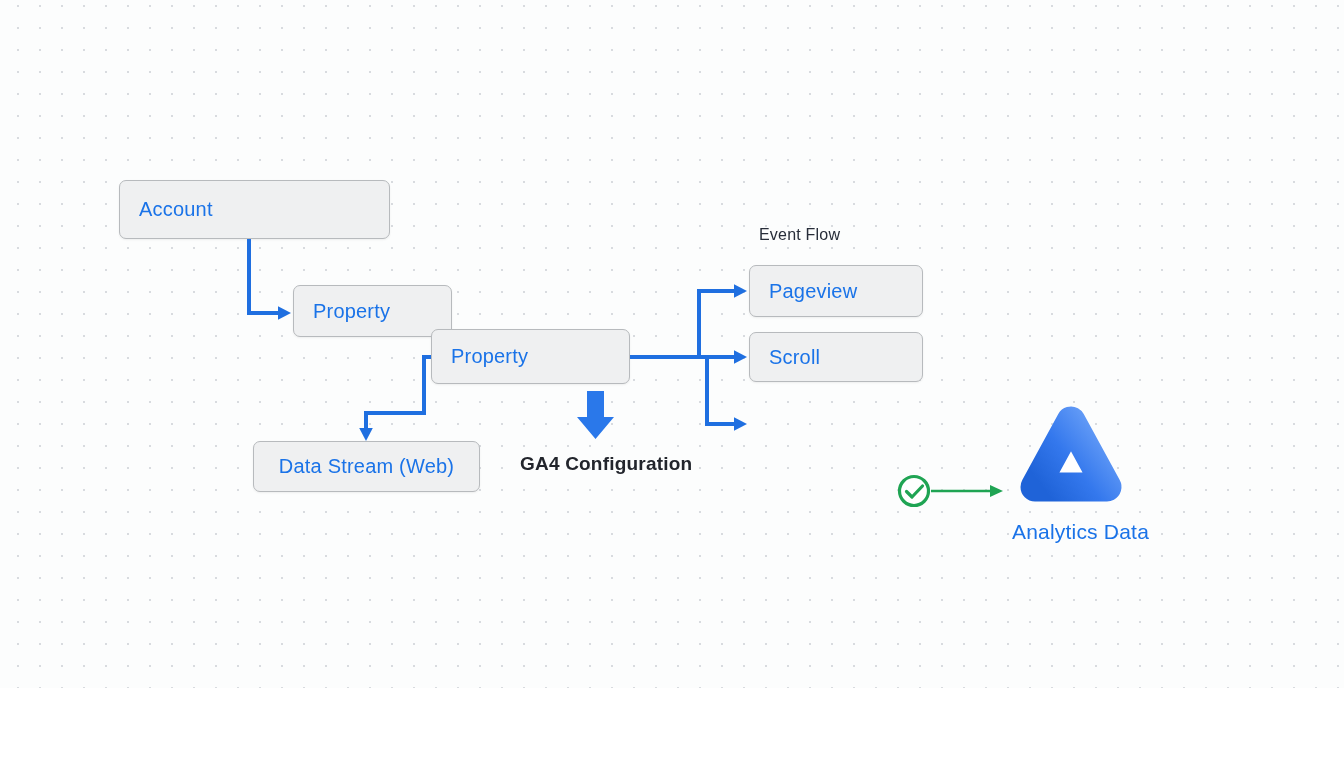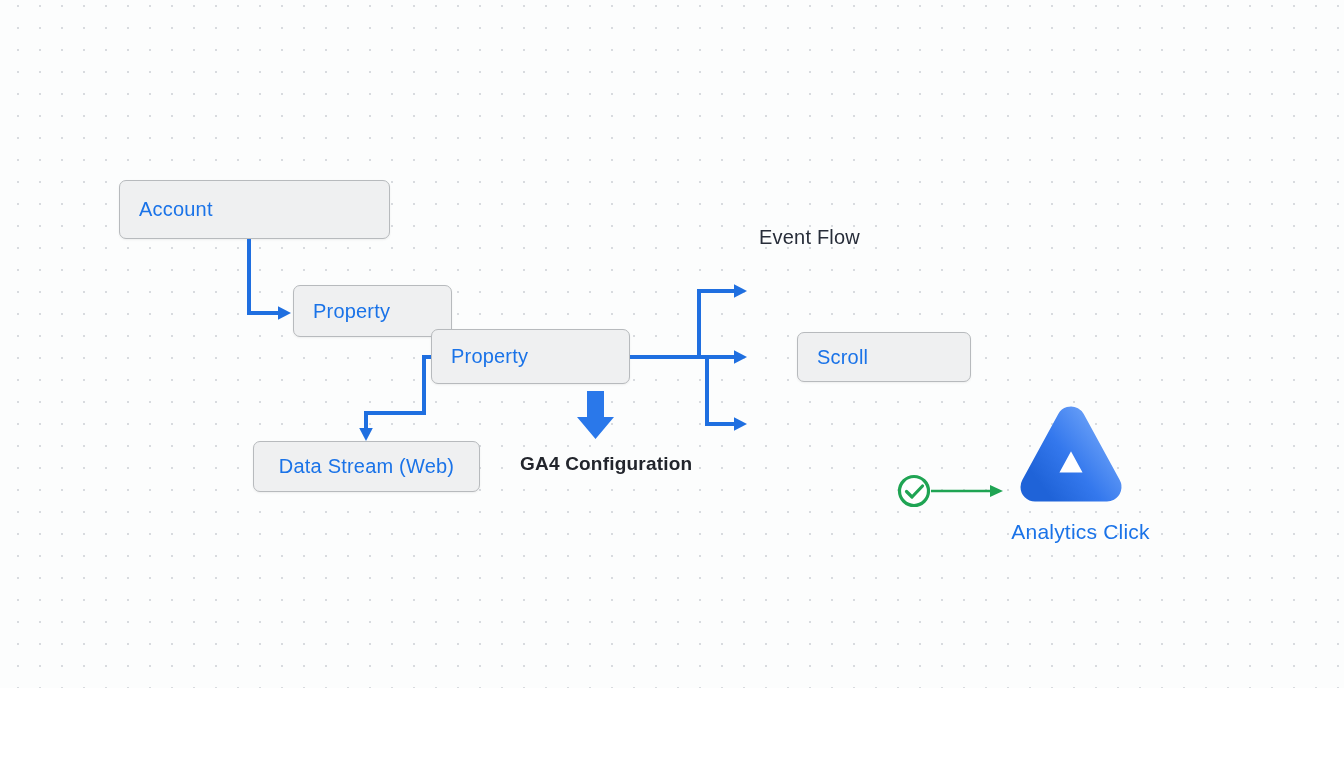--- a/index.html
+++ b/index.html
@@ -27,27 +27,27 @@
     padding:0 19px;
     box-shadow:0 1px 2px rgba(60,64,67,.08);
     letter-spacing:.2px;
   }
   .node.centered{justify-content:center;padding:0 6px;}
   #node-account   {left:119px;top:180px;width:271px;height:59px;}
   #node-property1 {left:293px;top:285px;width:159px;height:52px;}
   #node-property2 {left:431px;top:329px;width:199px;height:55px;z-index:2;}
   #node-datastream{left:253px;top:441px;width:227px;height:51px;}
   #node-pageview  {left:749px;top:265px;width:174px;height:52px;}
-  #node-scroll    {left:749px;top:332px;width:174px;height:50px;margin-left:48px;}
+  #node-scroll    {left:749px;top:332px;width:174px;height:50px;}
   #node-click     {left:749px;top:398px;width:174px;height:51px;}
   #node-conversion{left:749px;top:466px;width:174px;height:49px;}
   .flow-label{
     position:absolute;
     color:#272d39;
-    font-size:20px;
+    font-size:16px;
     font-weight:500;
     letter-spacing:.2px;
     white-space:nowrap;
   }
   #label-event-flow{left:759px;top:226px;}
   #label-ga4-config{left:520px;top:453px;width:172px;text-align:left;font-weight:600;font-size:19px;color:#22252c;}
   #label-analytics-data{left:1003px;top:520px;width:155px;text-align:center;color:#1a73e8;font-size:21px;font-weight:500;}
   #connector-layer{
     position:absolute;left:0;top:0;width:1344px;height:768px;
     z-index:5;pointer-events:none;
@@ -63,27 +63,30 @@
   </div>
   <div class="node" id="node-property1">
     <span>Property</span>
   </div>
   <div class="node" id="node-property2">
     <span>Property</span>
   </div>
   <div class="node centered" id="node-datastream">
     <span>Data Stream (Web)</span>
   </div>
+  <div class="node" id="node-pageview">
+    <span>Pageview</span>
+  </div>
   <div class="node" id="node-scroll">
     <span>Scroll</span>
   </div>
 
   <div class="flow-label" id="label-event-flow">Event Flow</div>
   <div class="flow-label" id="label-ga4-config">GA4 Configuration</div>
-  <div class="flow-label" id="label-analytics-data">Analytics Click</div>
+  <div class="flow-label" id="label-analytics-data">Analytics Data</div>
 
   <svg id="connector-layer" viewBox="0 0 1344 768" xmlns="http://www.w3.org/2000/svg">
     <defs>
       <linearGradient id="logo-grad" x1="0" y1="0.85" x2="1" y2="0.15">
         <stop offset="0" stop-color="#1f63d8"></stop>
         <stop offset="0.45" stop-color="#3478ed"></stop>
         <stop offset="1" stop-color="#6ba1f8"></stop>
       </linearGradient>
     </defs>
 

